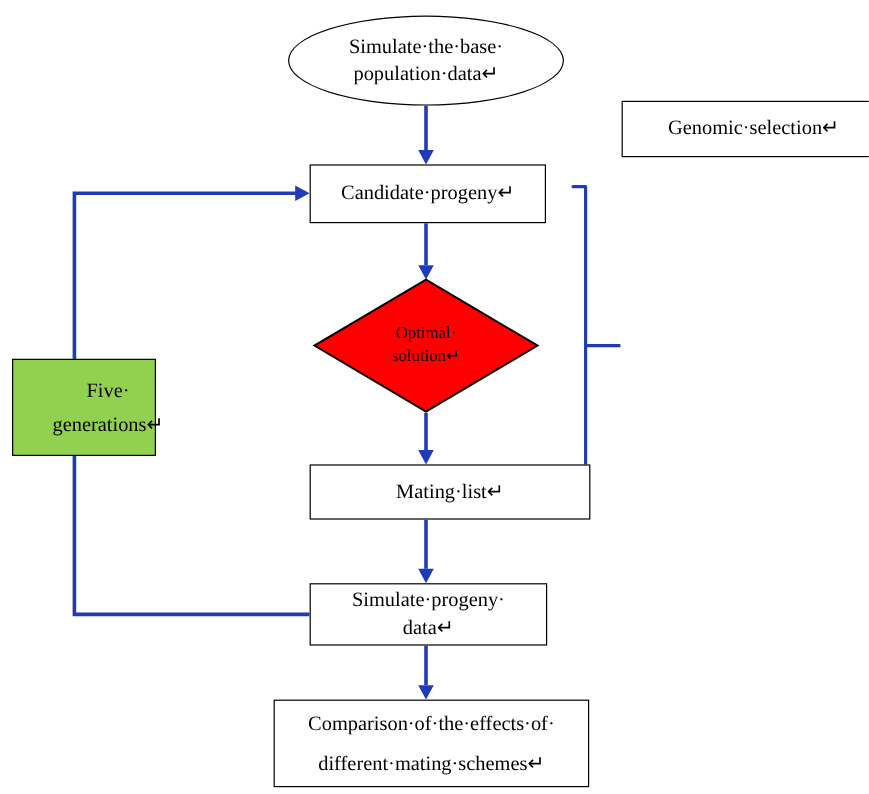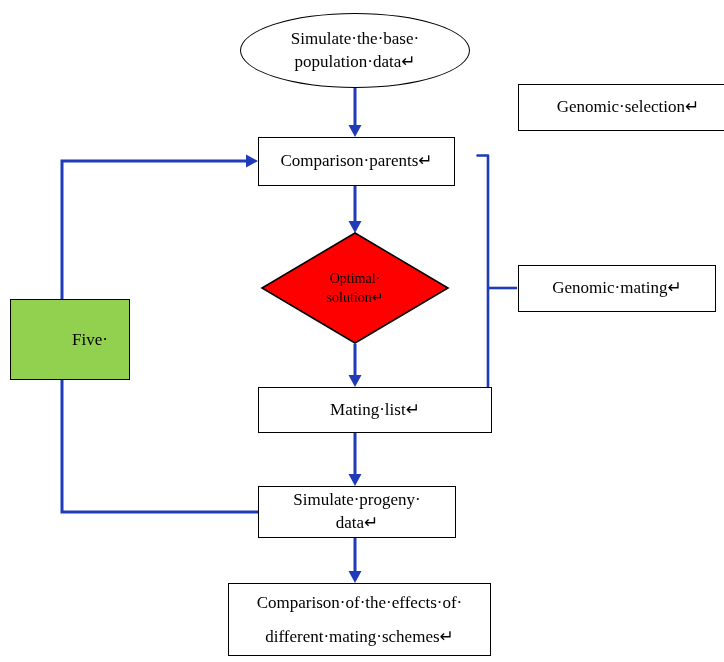--- a/index.html
+++ b/index.html
@@ -68,34 +68,32 @@
   <div class="node ellipse" style="left:240px;top:13px;width:230px;height:75px;">
     <span>Simulate·the·base·</span>
     <span>population·data↵</span>
   </div>
 
   <div class="node" style="left:518px;top:84px;width:220px;height:47px;">
     <span>Genomic·selection↵</span>
   </div>
 
   <div class="node" style="left:258px;top:137px;width:197px;height:49px;">
-    <span>Comparison·parents↵</span>
+    <span>Candidate·progeny↵</span>
   </div>
 
   <div class="diamond-label" style="left:280px;top:262px;width:150px;height:53px;">
     <span>Optimal·</span>
     <span>solution↵</span>
   </div>
 
-  <div class="node" style="left:518px;top:265px;width:198px;height:47px;">
-    <span>Genomic·mating↵</span>
-  </div>
 
   <div class="node green" style="left:10px;top:299px;width:120px;height:81px;">
     <span>Five·</span>
+    <span>generations↵</span>
   </div>
 
   <div class="node" style="left:258px;top:387px;width:234px;height:46px;">
     <span>Mating·list↵</span>
   </div>
 
   <div class="node comparison" style="left:228px;top:583px;width:263px;height:73px;">
     <span>Comparison·of·the·effects·of·</span>
     <span>different·mating·schemes↵</span>
   </div>

